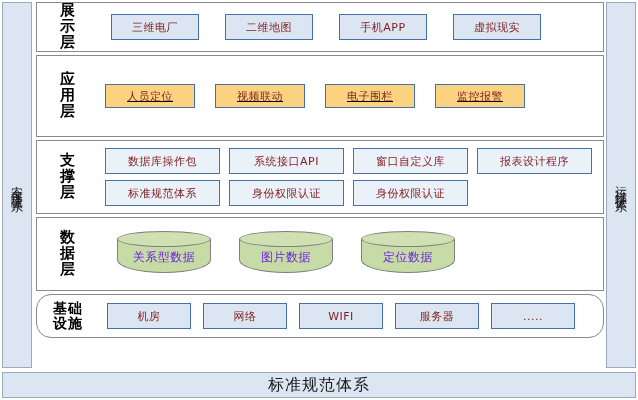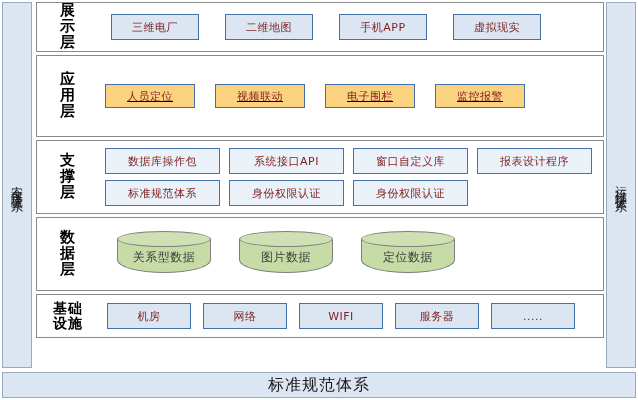--- a/index.html
+++ b/index.html
@@ -80,21 +80,21 @@
 
   .layer {
     box-sizing: border-box;
     border: 1px solid #8a8a8a;
     background: #ffffff;
     display: flex;
     align-items: center;
     margin-bottom: 3px;
     flex: 0 0 auto;
   }
-  .layer:last-child { margin-bottom: 0; }
+  .layer:last-child { margin-bottom: 0; border-radius: 15px; }
 
   .layer-label {
     flex: 0 0 62px;
     display: flex;
     align-items: center;
     justify-content: center;
     font-size: 15px;
     font-weight: bold;
     color: #000000;
     line-height: 1.05;
@@ -210,21 +210,21 @@
   .cyl-label {
     position: absolute;
     left: 0;
     top: 14px;
     width: 94px;
     height: 24px;
     display: flex;
     align-items: center;
     justify-content: center;
     font-size: 12px;
-    color: #404040;
+    color: #6d28d9;
     white-space: nowrap;
     letter-spacing: 0.5px;
   }
 
   
   #layer-infrastructure { height: 44px; }
   #layer-infrastructure .row { padding-left: 6px; }
   #layer-infrastructure .node { width: 84px; height: 26px; }
 </style>
 </head>

